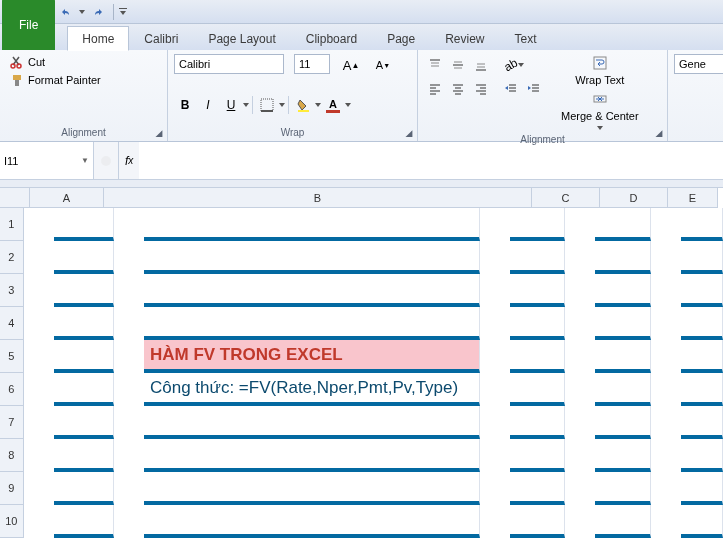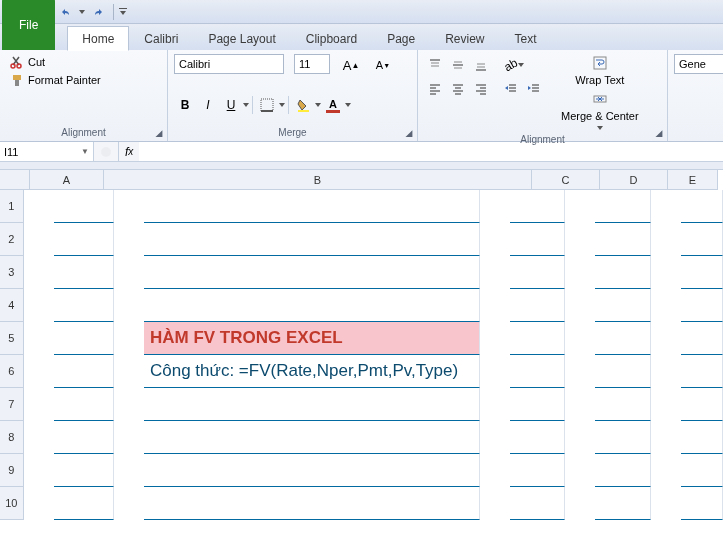--- a/index.html
+++ b/index.html
@@ -41,34 +41,34 @@
 
 .align-col { display: flex; flex-direction: column; gap: 2px; }
 .align-row { display: flex; gap: 1px; }
 
 .wrap-merge { display: flex; flex-direction: column; gap: 2px; margin-left: 8px; }
 .wrap-item { display: flex; align-items: center; gap: 4px; padding: 2px 4px; font-size: 11px; cursor: pointer; white-space: nowrap; flex-direction: column; }
 
 .number-group { display: flex; flex-direction: column; gap: 2px; }
 
 
-.fbar-row { height: 20px; border-bottom: 1px solid #c5d0e0; display: flex; align-items: stretch; background: #f3f5f9; }
+.fbar-row { height: 38px; border-bottom: 1px solid #c5d0e0; display: flex; align-items: stretch; background: #f3f5f9; }
 .name-box { width: 94px; border-right: 1px solid #c5d0e0; background: #fff; display: flex; align-items: center; padding: 0 4px; font-size: 11px; position: relative; }
 .name-box-dd { margin-left: auto; font-size: 8px; color: #666; }
 .fx-btns { display: flex; align-items: center; padding: 0 6px; gap: 6px; border-right: 1px solid #c5d0e0; }
 .fx-label { font-style: italic; font-size: 12px; padding: 0 6px; display: flex; align-items: center; }
 .formula-input { flex: 1; border: none; background: #fff; padding: 0 4px; font-size: 11px; outline: none; }
 
 
 .spacer { height: 8px; background: #e8edf5; border-bottom: 1px solid #c5d0e0; }
 .corner { width: 30px; height: 20px; background: #eef2f8; border-right: 1px solid #c5d0e0; border-bottom: 1px solid #c5d0e0; }
 .col-headers { display: flex; height: 20px; }
 .col-h { background: #eef2f8; border-right: 1px solid #c5d0e0; border-bottom: 1px solid #c5d0e0; display: flex; align-items: center; justify-content: center; font-size: 11px; color: #333; cursor: pointer; }
 .row-h { width: 30px; background: #eef2f8; border-right: 1px solid #c5d0e0; border-bottom: 1px solid #c5d0e0; display: flex; align-items: center; justify-content: center; font-size: 11px; color: #333; cursor: pointer; }
-.cell { border-right: 1px solid #dce2ec; border-bottom: 1px solid #0369a1; background: #fff; font-size: 15px; padding: 4px 6px; display: flex; align-items: center; overflow: hidden; white-space: nowrap; margin-left: 30px; }
+.cell { border-right: 1px solid #dce2ec; border-bottom: 4px solid #0369a1; background: #fff; font-size: 15px; padding: 4px 6px; display: flex; align-items: center; overflow: hidden; white-space: nowrap; margin-left: 30px; }
 .grid-body { display: flex; flex-direction: column; }
 .grid-row { display: flex; }
 .grid-top { display: flex; }
 
 .cell.b5 { background: #f9c5cc; color: #c0392b; font-weight: bold; font-size: 17px; }
 .cell.b6 { font-size: 17px; color: #0c4a6e; }
 
 .colA { width: 74px; }
 .colB { width: 428px; }
 .colC { width: 68px; }
@@ -200,21 +200,21 @@
           <span style="display:flex;flex-direction:column;align-items:center">
               <b style="font-size:11px">A</b>
               <span style="width:14px;height:3px;background:#c0392b;display:block"></span>
             </span>
         </div>
         <svg width="6" height="4">
             <path d="M0 0 L6 0 L3 4 Z" fill="#555"></path>
           </svg>
       </div>
     </div>
-    <div class="group-label">Merge</div>
+    <div class="group-label">Wrap</div>
     <div class="group-launcher">◢</div>
   </div>
 
   <div class="group" style="width:250px">
     <div class="group-body">
       <div class="align-col">
         <div class="align-row">
           <div class="btn-sq">
               <svg width="14" height="14">
                 <line x1="2" y1="2" x2="12" y2="2" stroke="#333"></line>

